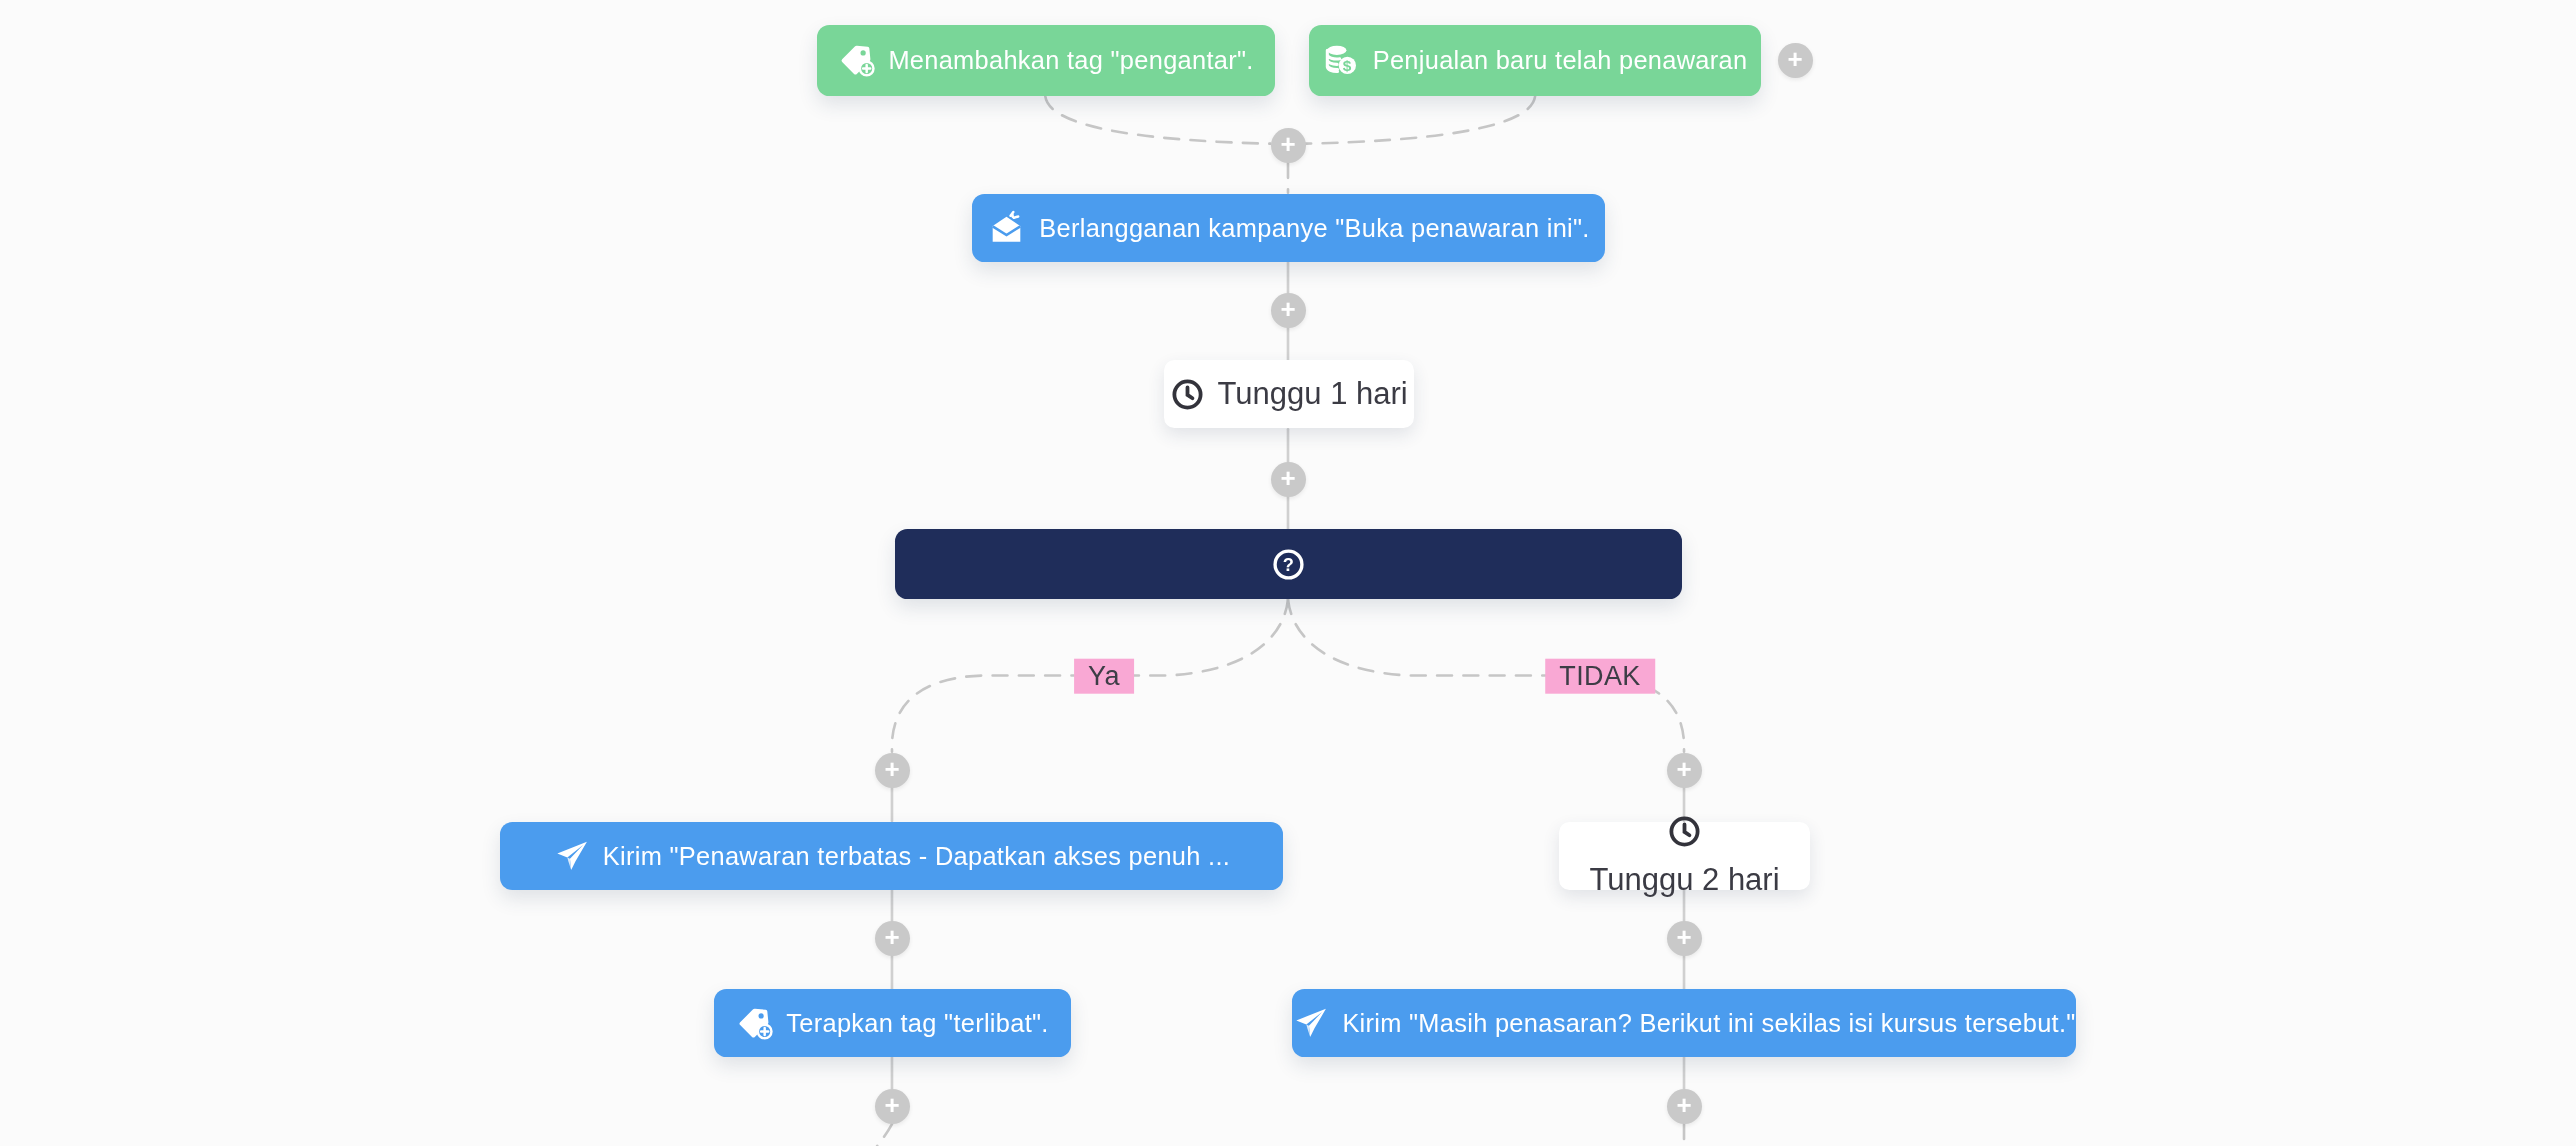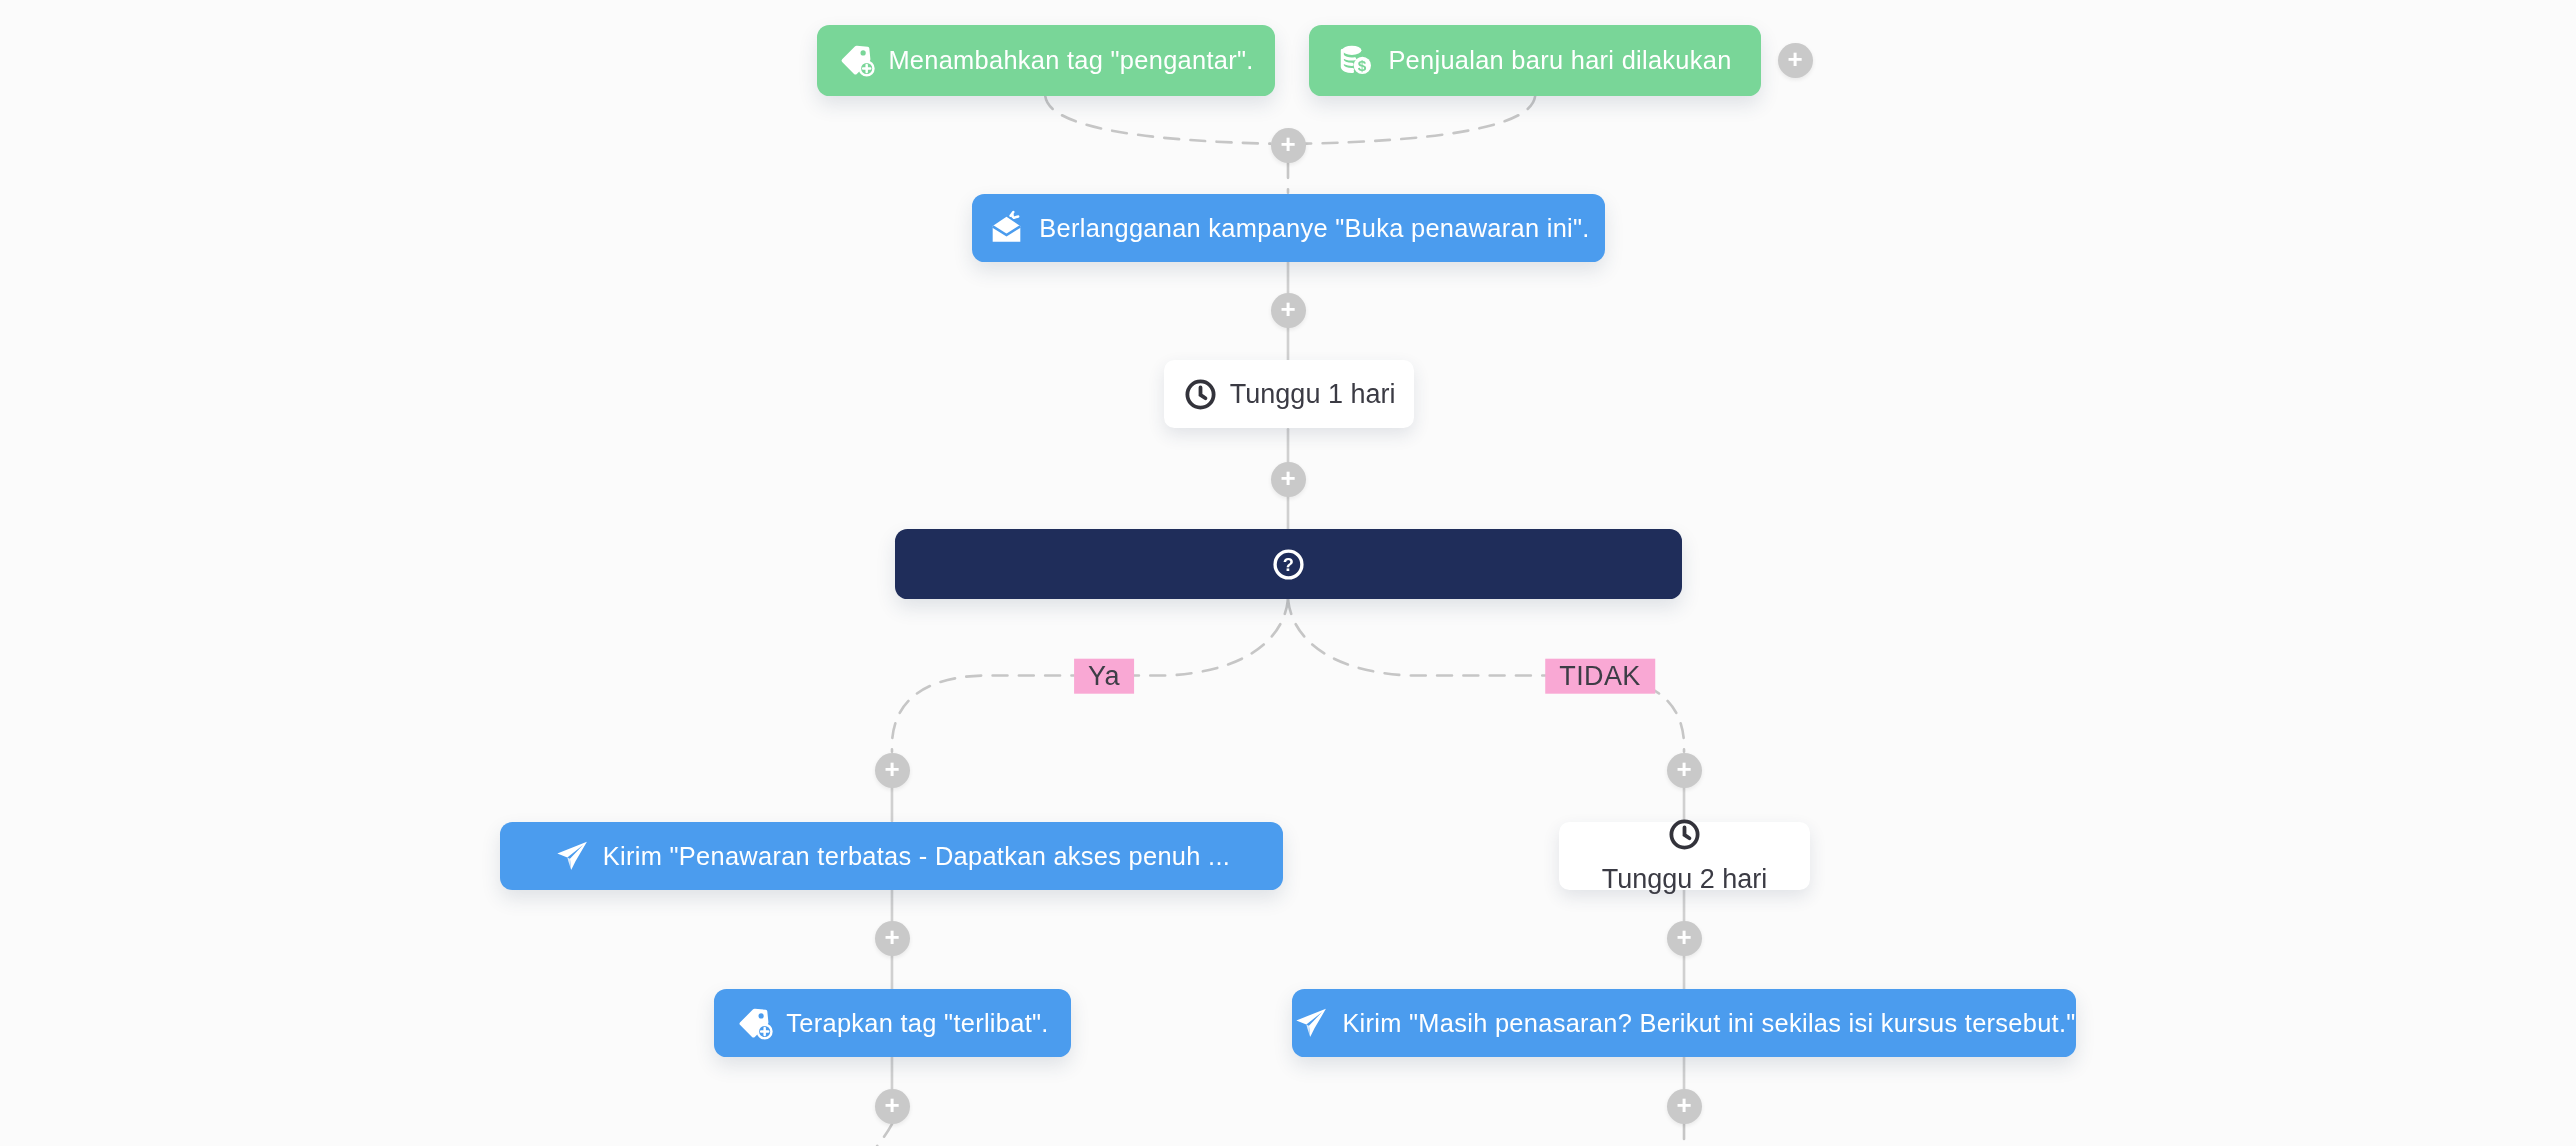--- a/index.html
+++ b/index.html
@@ -27,21 +27,21 @@
   }
   .node--green { background: #79d698; }
   .node--blue  { background: #4b9cee; }
   .node--navy  { background: #1f2d5a; }
   .card {
     position: absolute; z-index: 2;
     display: flex; align-items: center; justify-content: center;
     gap: 12.3px;
     background: #ffffff;
     color: #3b3b44;
-    font-size: 27px;
+    font-size: 31px;
     border-radius: 10.5px;
     box-shadow: 0 7px 17.5px rgba(40,60,90,0.12);
     cursor: pointer;
     white-space: nowrap;
   }
   .plus {
     position: absolute; z-index: 3;
     width: 35px; height: 35px;
     margin: -17.5px 0 0 -17.5px;
     border-radius: 50%;
@@ -108,21 +108,21 @@
 
 <div class="node node--green" style="left:1309px; top:24.5px; width:452px; height:71px;">
   <span class="icon">
     <svg width="37" height="37" viewBox="0 0 24 24" style="font-size:29px">
       <ellipse cx="9" cy="5.4" rx="6.2" ry="3" fill="#ffffff"></ellipse>
       <path d="M2.8 8.2 a6.2 3 0 0 0 8 2.7 M2.8 11.6 a6.2 3 0 0 0 6.4 2.9 M2.8 15 a6.2 3 0 0 0 6.6 2.9 M2.8 5.4 V 16.2 a6.2 3 0 0 0 6.6 2.9" stroke="#ffffff" stroke-width="2" fill="none" stroke-linecap="round"></path>
       <circle cx="15.8" cy="15.2" r="5.6" fill="#ffffff"></circle>
       <text x="15.8" y="19" text-anchor="middle" font-size="10" font-weight="bold" fill="#79d698" font-family="Liberation Sans, sans-serif">$</text>
     </svg>
   </span>
-  <span>Penjualan baru hari dilakukan</span>
+  <span>Penjualan baru telah penawaran</span>
 </div>
 
 <div class="plus" style="left:1795px; top:60px;">
   <span>+</span>
 </div>
 
 <div class="plus" style="left:1288px; top:145px;">
   <span>+</span>
 </div>
 

